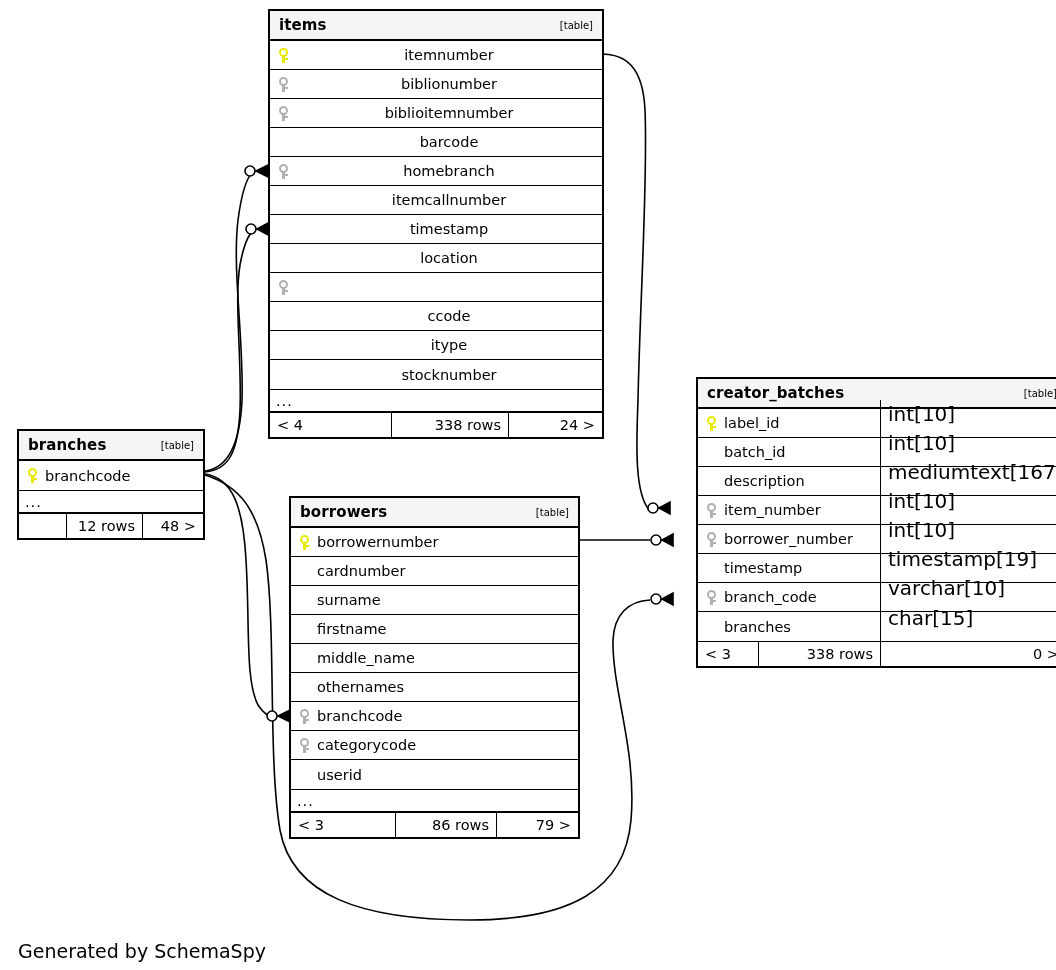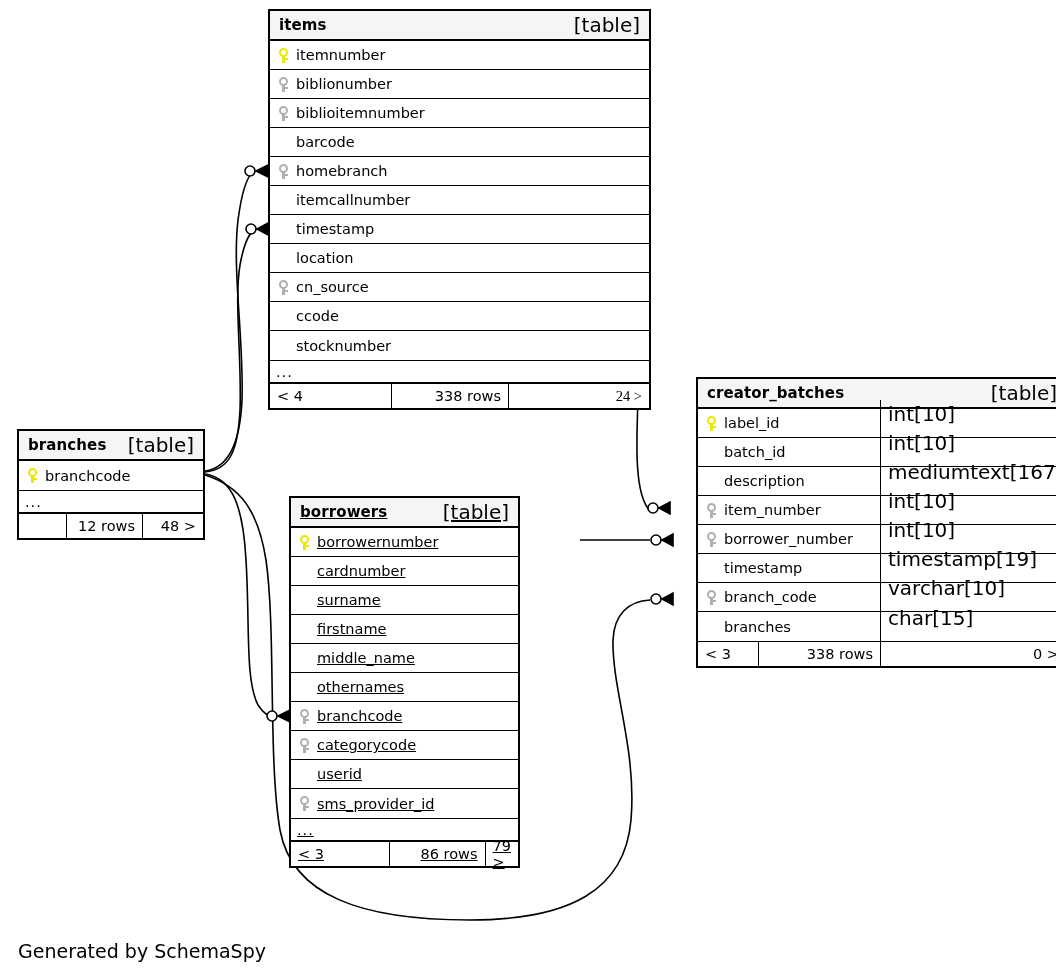--- a/index.html
+++ b/index.html
@@ -45,21 +45,21 @@
     height: 30px;
     padding: 0 9px;
   }
   .tbl-name {
     font-weight: bold;
     font-size: 15px;
     color: #000000;
     letter-spacing: 0.1px;
   }
   .tbl-tag {
-    font-size: 20px;
+    font-size: 10px;
     color: #000000;
   }
   .tbl-rows {
     display: block;
   }
   .col-row {
     display: flex;
     align-items: center;
     height: 29px;
     box-sizing: border-box;
@@ -196,21 +196,21 @@
       <path d="M 659,508 L 670,502 L 670,514 Z" fill="#000000"></path>
 
       <circle cx="656" cy="540" r="5" fill="#ffffff"></circle>
       <path d="M 662,540 L 673,534 L 673,546 Z" fill="#000000"></path>
 
       <circle cx="656" cy="599" r="5" fill="#ffffff"></circle>
       <path d="M 662,599 L 673,593 L 673,605 Z" fill="#000000"></path>
     </g>
   </svg>
 
-  <div class="table-box" style="left:268px; top:9px; width:383px;">
+  <div class="table-box" style="left:268px; top:9px; width:336px;text-align:center;">
     <div class="tbl-header">
       <span class="tbl-name">items</span>
       <span class="tbl-tag">[table]</span>
     </div>
     <div class="tbl-rows">
       <div class="col-row">
         <span class="col-keycell">
             <span class="keyicon pk">
               <span class="head"></span>
               <span class="shaft"></span>
@@ -266,36 +266,39 @@
         <span class="col-name">location</span>
       </div>
       <div class="col-row">
         <span class="col-keycell">
             <span class="keyicon fk">
               <span class="head"></span>
               <span class="shaft"></span>
               <span class="tooth"></span>
             </span>
           </span>
-        <span class="col-name">cn_source</span>
       </div>
       <div class="col-row">
         <span class="col-keycell"></span>
         <span class="col-name">ccode</span>
+      </div>
+      <div class="col-row">
+        <span class="col-keycell"></span>
+        <span class="col-name">itype</span>
       </div>
       <div class="col-row">
         <span class="col-keycell"></span>
         <span class="col-name">stocknumber</span>
       </div>
     </div>
     <div class="ellipsis-row">...</div>
     <div class="footer-row">
       <div class="footer-cell fc-left" style="width:122px;">&lt; 4</div>
       <div class="footer-cell fc-right" style="width:117px;">338 rows</div>
-      <div class="footer-cell fc-right last" style="flex:1;font-family:Liberation Serif, serif;">24 &gt;</div>
+      <div class="footer-cell fc-right last" style="flex:1;">24 &gt;</div>
     </div>
   </div>
 
   <div class="table-box" style="left:17px; top:429px; width:188px;">
     <div class="tbl-header">
       <span class="tbl-name">branches</span>
       <span class="tbl-tag">[table]</span>
     </div>
     <div class="tbl-rows">
       <div class="col-row">
@@ -310,21 +313,21 @@
       </div>
     </div>
     <div class="ellipsis-row">...</div>
     <div class="footer-row">
       <div class="footer-cell fc-left" style="width:48px;"></div>
       <div class="footer-cell fc-right" style="width:76px;">12 rows</div>
       <div class="footer-cell fc-right last" style="flex:1;">48 &gt;</div>
     </div>
   </div>
 
-  <div class="table-box" style="left:289px; top:496px; width:231px;text-decoration:underline;">
+  <div class="table-box" style="left:289px; top:496px; width:291px;">
     <div class="tbl-header">
       <span class="tbl-name">borrowers</span>
       <span class="tbl-tag">[table]</span>
     </div>
     <div class="tbl-rows">
       <div class="col-row">
         <span class="col-keycell">
             <span class="keyicon pk">
               <span class="head"></span>
               <span class="shaft"></span>
@@ -369,30 +372,20 @@
               <span class="head"></span>
               <span class="shaft"></span>
               <span class="tooth"></span>
             </span>
           </span>
         <span class="col-name">categorycode</span>
       </div>
       <div class="col-row">
         <span class="col-keycell"></span>
         <span class="col-name">userid</span>
-      </div>
-      <div class="col-row">
-        <span class="col-keycell">
-            <span class="keyicon fk">
-              <span class="head"></span>
-              <span class="shaft"></span>
-              <span class="tooth"></span>
-            </span>
-          </span>
-        <span class="col-name">sms_provider_id</span>
       </div>
     </div>
     <div class="ellipsis-row">...</div>
     <div class="footer-row">
       <div class="footer-cell fc-left" style="width:105px;">&lt; 3</div>
       <div class="footer-cell fc-right" style="width:101px;">86 rows</div>
       <div class="footer-cell fc-right last" style="flex:1;">79 &gt;</div>
     </div>
   </div>
 

